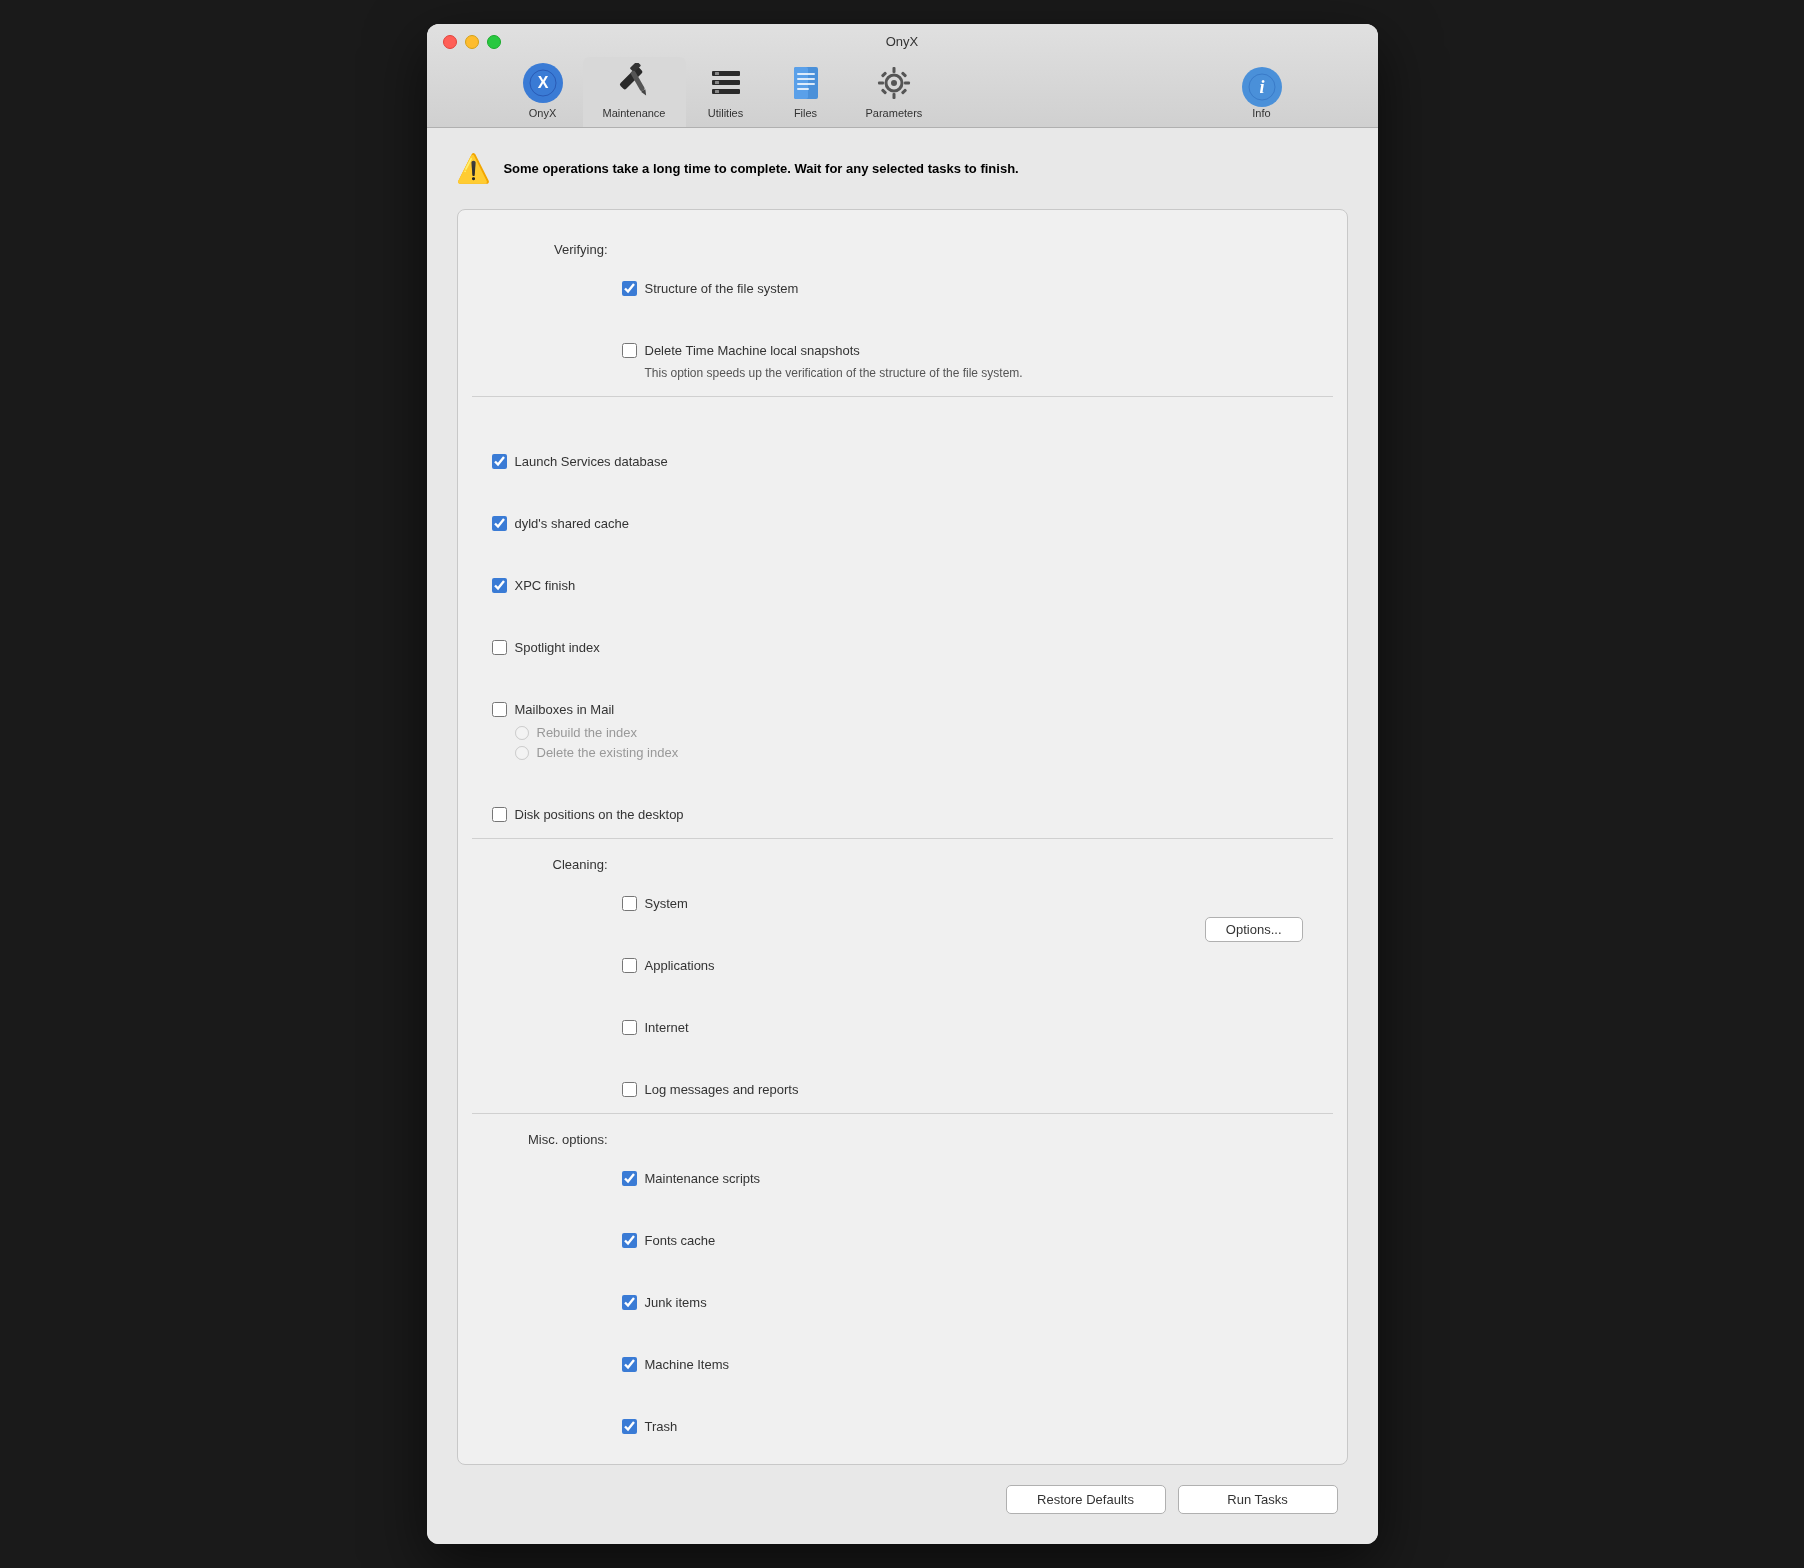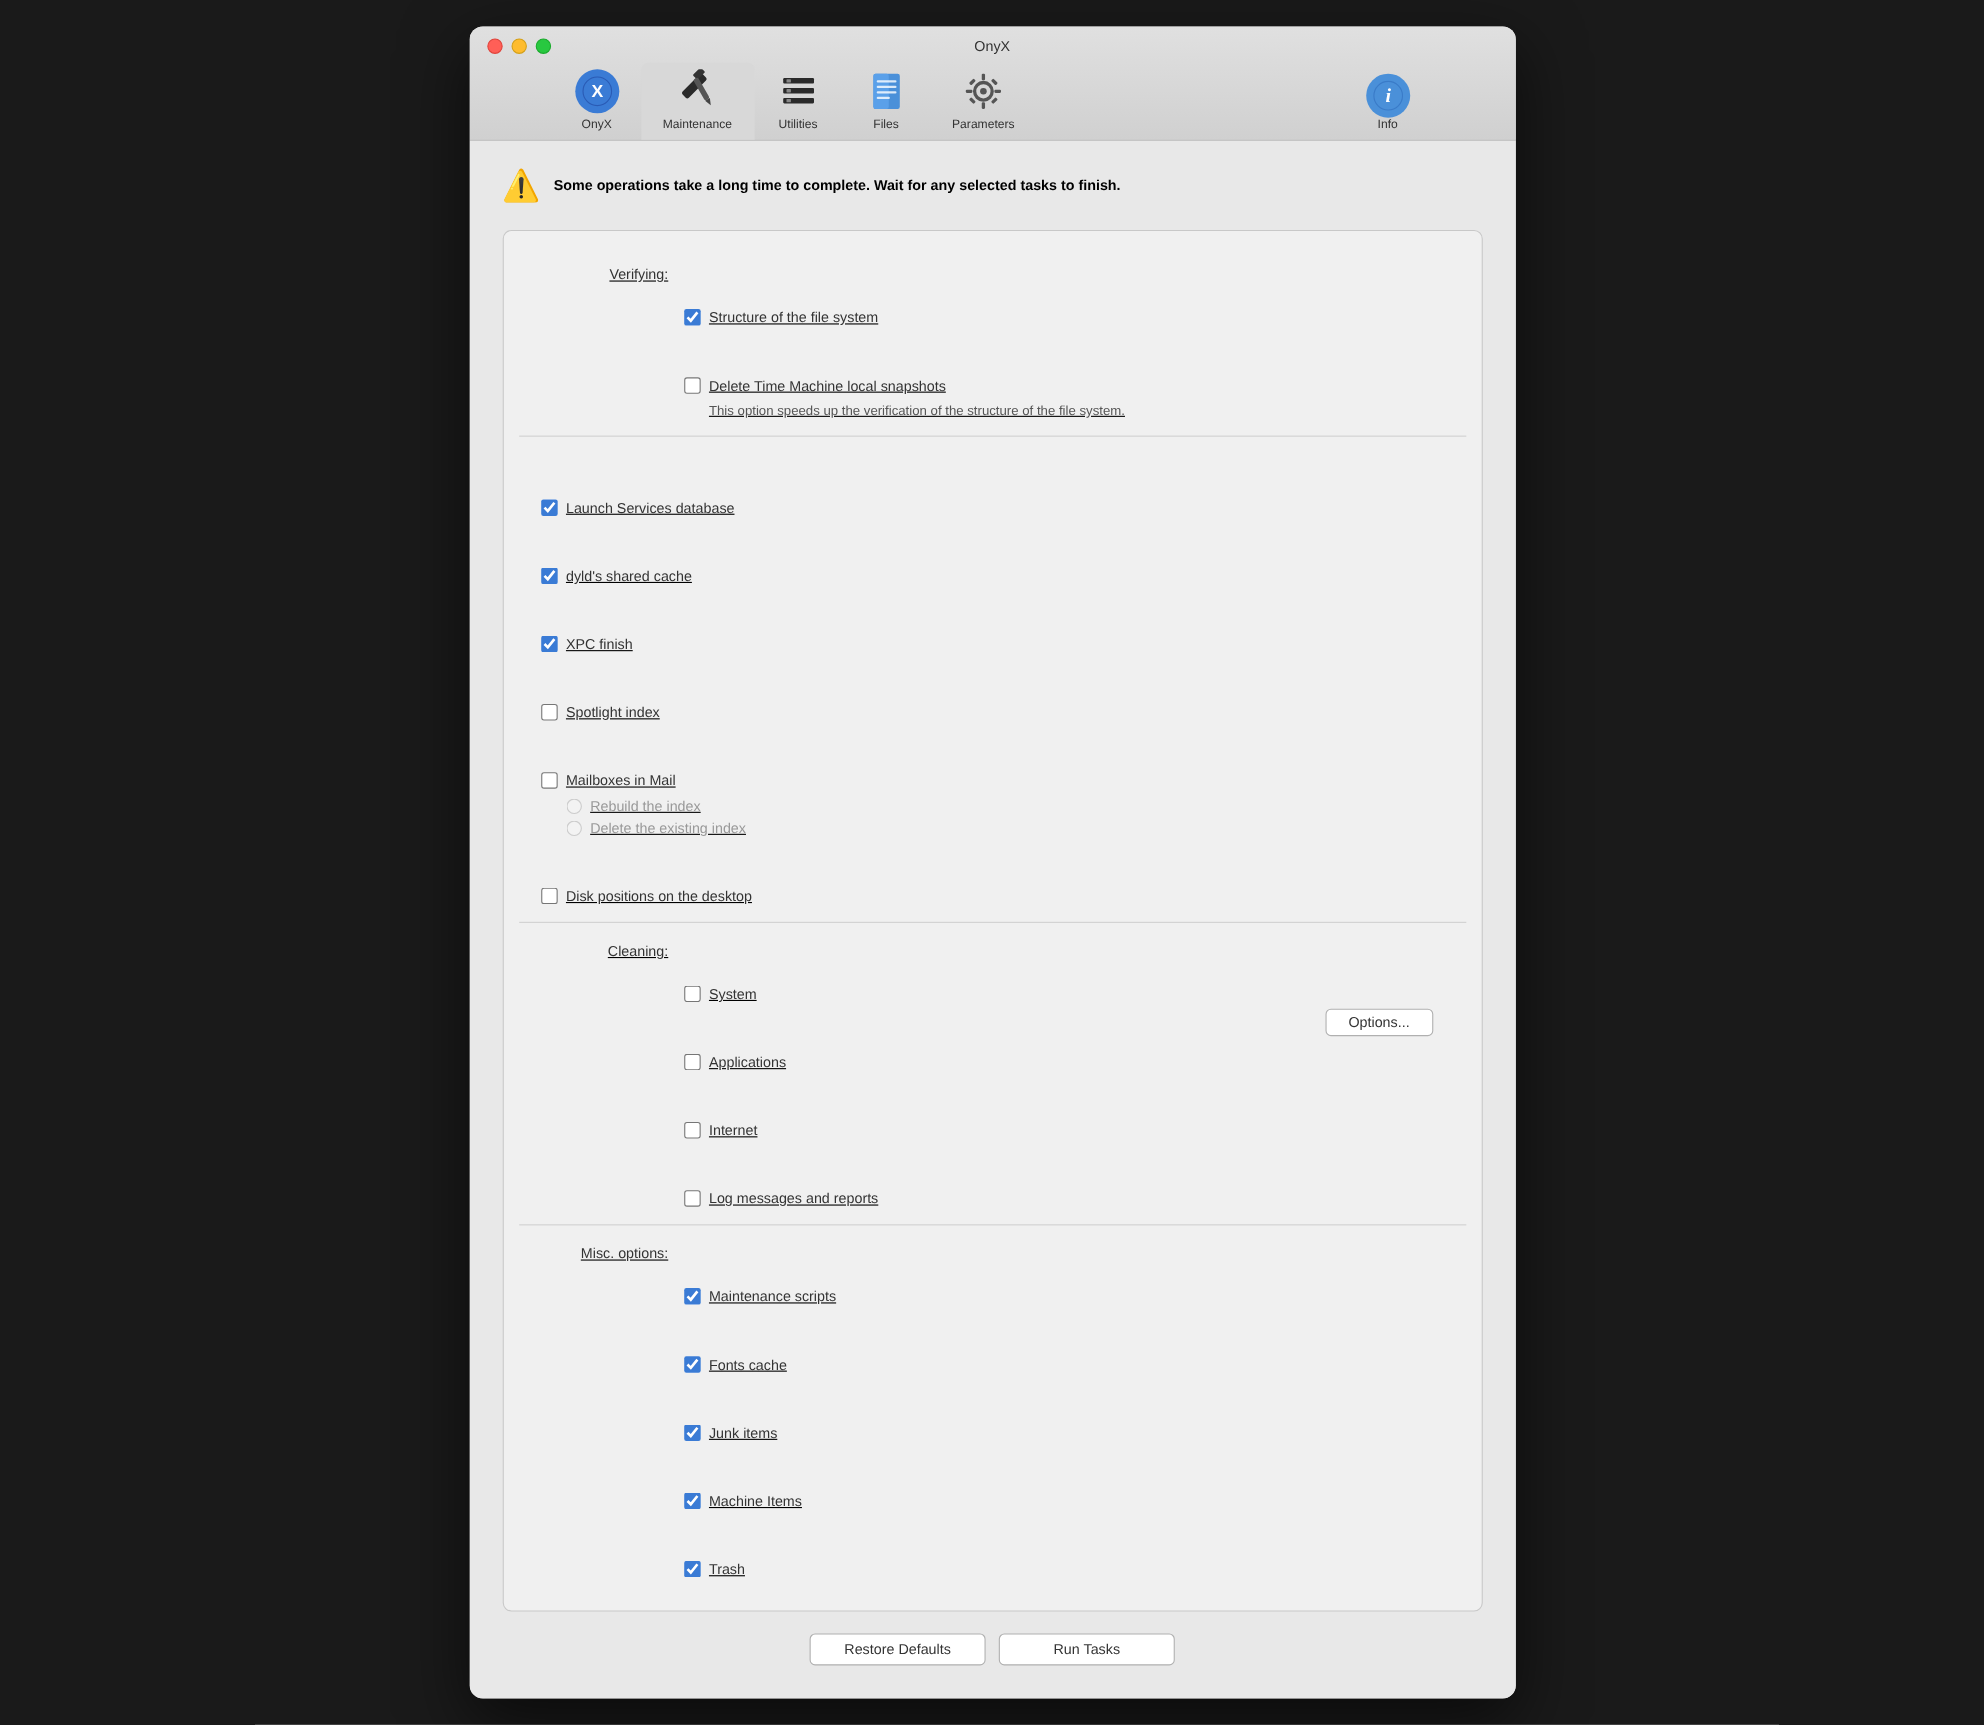--- a/index.html
+++ b/index.html
@@ -137,21 +137,20 @@
       color: #000;
     }
 
     
     .panel {
       background: #f0f0f0;
       border-radius: 8px;
       border: 1px solid #c8c8c8;
       padding: 14px;
       overflow: hidden;
-      text-decoration: underline;
     }
 
     
     .section {
       padding: 16px 20px;
       border-bottom: 1px solid #d0d0d0;
       display: flex;
       gap: 0;
     }
 
@@ -235,21 +234,21 @@
       border-radius: 5px;
       padding: 4px 20px;
       font-size: 13px;
       cursor: pointer;
       color: #333;
     }
 
     
     .bottom-bar {
       display: flex;
-      justify-content: center;
+      justify-content: flex-end;
       gap: 12px;
       padding: 20px 10px 0 10px;
     }
 
     .bottom-btn {
       background: white;
       border: 1px solid #b0b0b0;
       border-radius: 5px;
       padding: 6px 30px;
       font-size: 13px;

